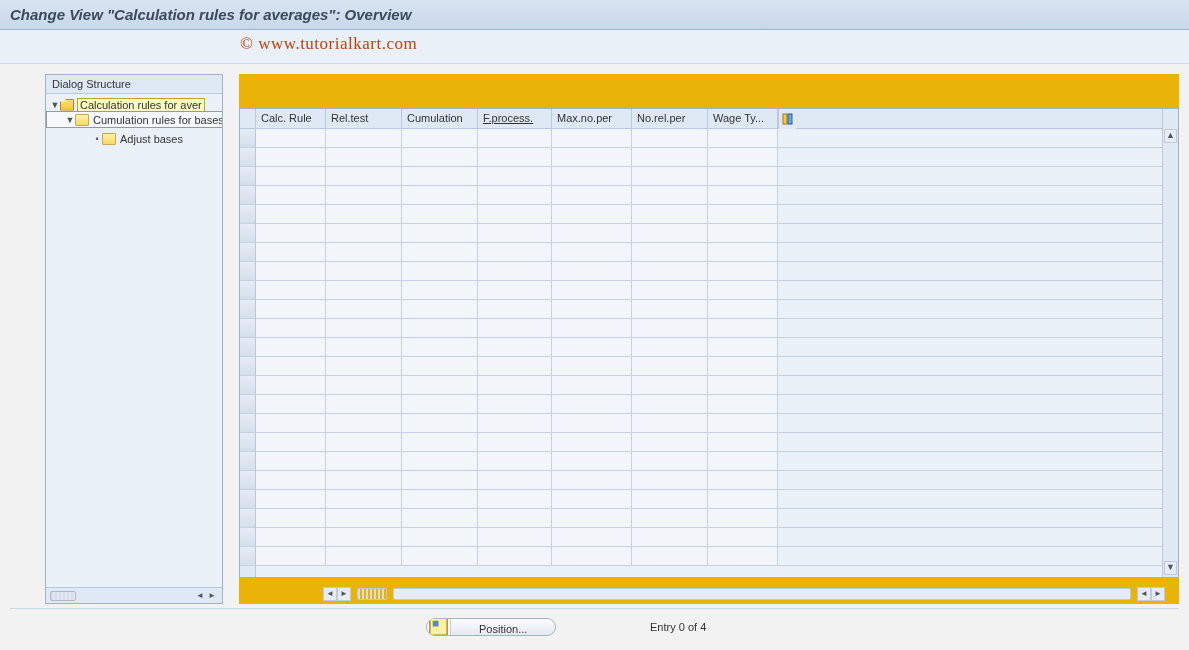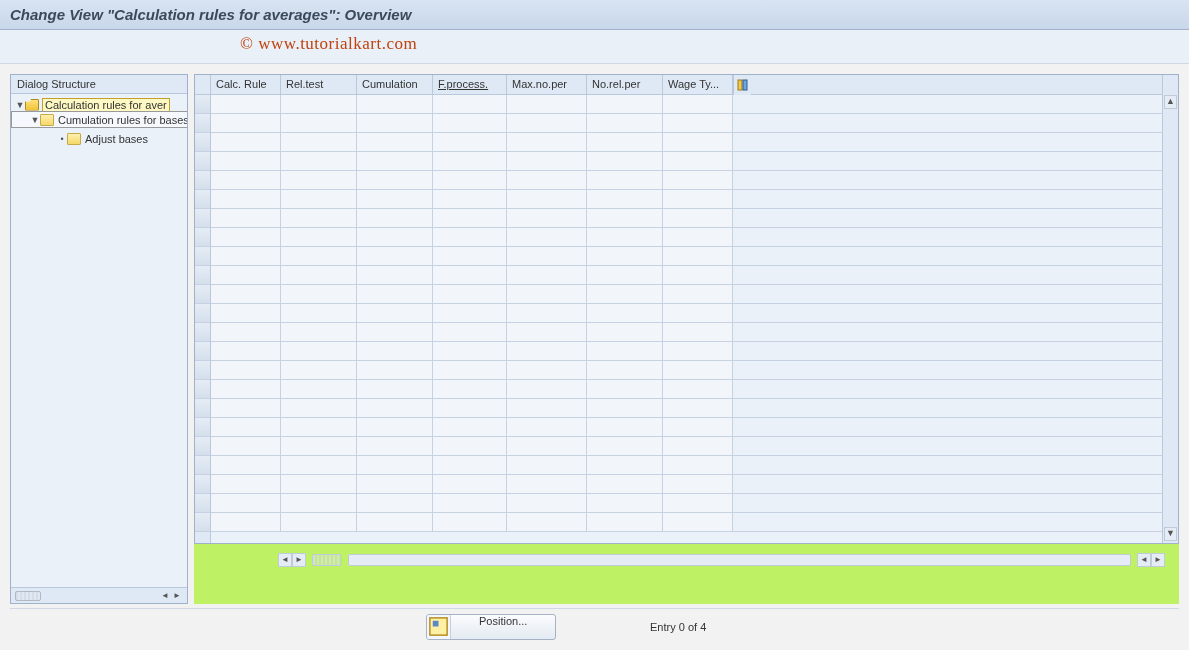--- a/index.html
+++ b/index.html
@@ -32,22 +32,23 @@
     font-family: "Times New Roman", serif;
   }
   .toolbar-strip {
     height: 34px;
     background: #e9f0f7;
     border-bottom: 1px solid #cfd9e6;
   }
   .content {
     display: flex;
     padding: 10px 10px 0 10px;
-    gap: 6px;
+    gap: 16px;
     height: 540px;
+    margin-left: 35px;
   }
   
   .tree-panel {
     width: 178px;
     border: 1px solid #9fb2c9;
     background: #eaf1f9;
     display: flex;
     flex-direction: column;
     position: relative;
   }
@@ -146,22 +147,23 @@
     line-height: 12px;
     text-align: center;
     color: #555;
     cursor: pointer;
   }
   
   .table-panel {
     flex: 1;
     display: flex;
     flex-direction: column;
-    background: #bef264;
+    background: #eab308;
     position: relative;
+    justify-content: flex-end;
   }
   .table-wrapper {
     display: flex;
     border: 1px solid #9fb2c9;
     height: 470px;
     background: #eaf1f9;
     position: relative;
   }
   .rowmark-col {
     width: 16px;
@@ -288,25 +290,25 @@
     height: 30px;
     display: flex;
     align-items: center;
     border-top: 1px solid #cfd9e6;
     padding-top: 6px;
   }
   .position-btn {
     position: absolute;
     left: 416px;
     display: flex;
-    align-items: flex-start;
+    align-items: flex-end;
     border: 1px solid #a6b3c4;
-    border-radius: 3px;
+    border-radius: 9px;
     background: linear-gradient(#fbfcfe, #e3eaf2);
-    height: 26px;
+    height: 18px;
     cursor: pointer;
     overflow: hidden;
   }
   .position-btn .icon {
     width: 24px;
     height: 100%;
     display: flex;
     align-items: center;
     justify-content: center;
     border-right: 1px solid #c6d0dd;

